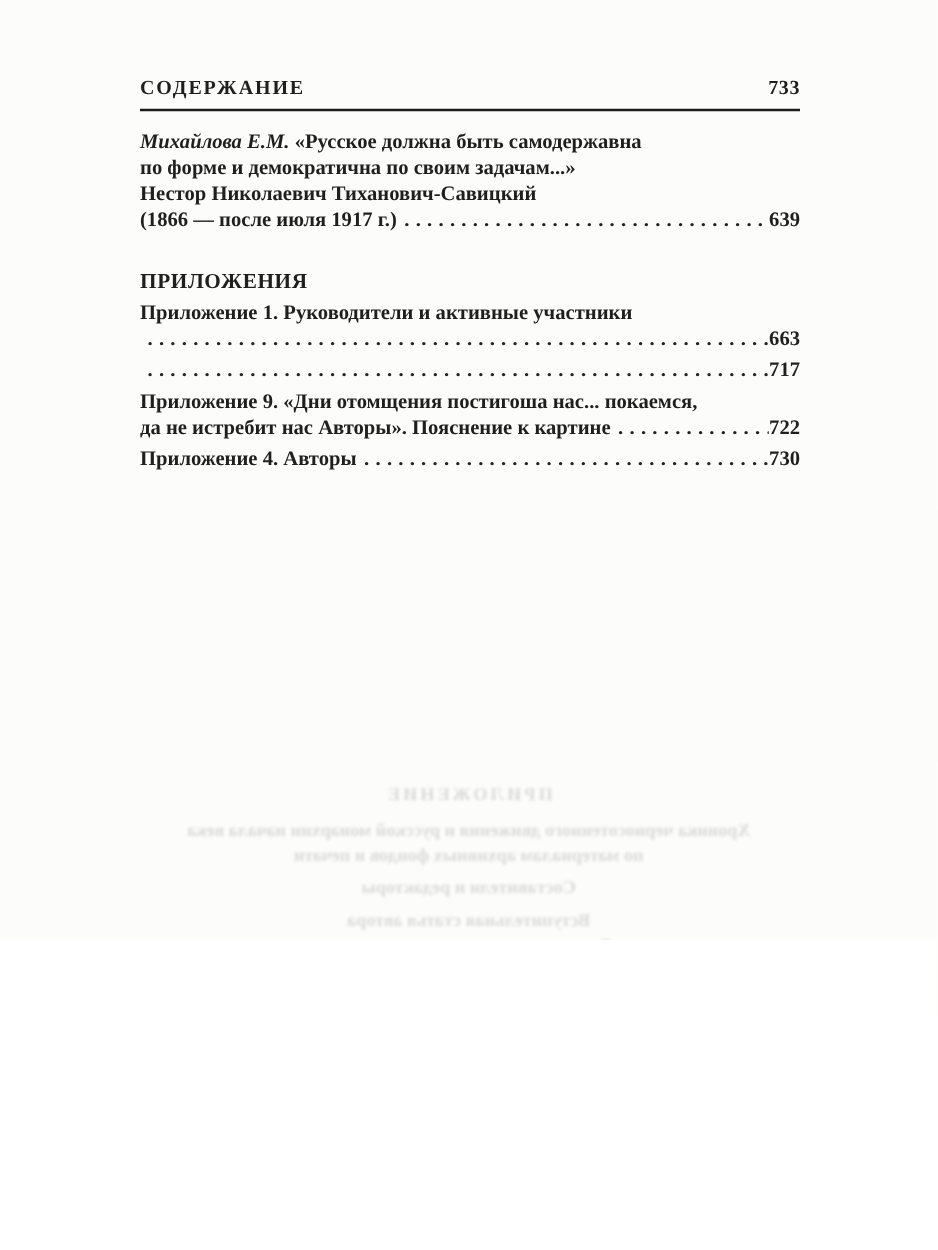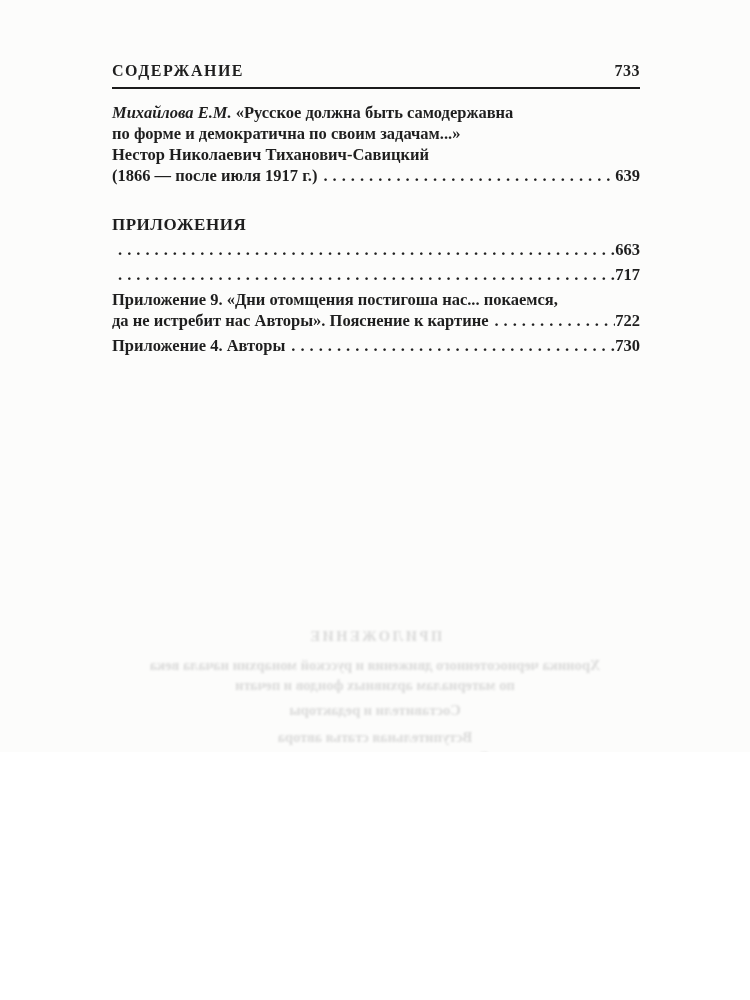--- a/index.html
+++ b/index.html
@@ -110,20 +110,21 @@
         <div class="dotline">
           <span class="t-text">(1866 — после июля 1917 г.)</span>
           <span class="leader">........................................................................................................................</span>
           <span class="pg">639</span>
         </div>
       </div>
 
       <div class="section-heading">ПРИЛОЖЕНИЯ</div>
 
       <div class="appendix">
+        <div class="t-line">Приложение 1. Руководители и активные участники</div>
         <div class="dotline">
           <span class="leader">........................................................................................................................</span>
           <span class="pg">663</span>
         </div>
       </div>
 
       <div class="appendix">
         <div class="dotline">
           <span class="leader">........................................................................................................................</span>
           <span class="pg">717</span>

